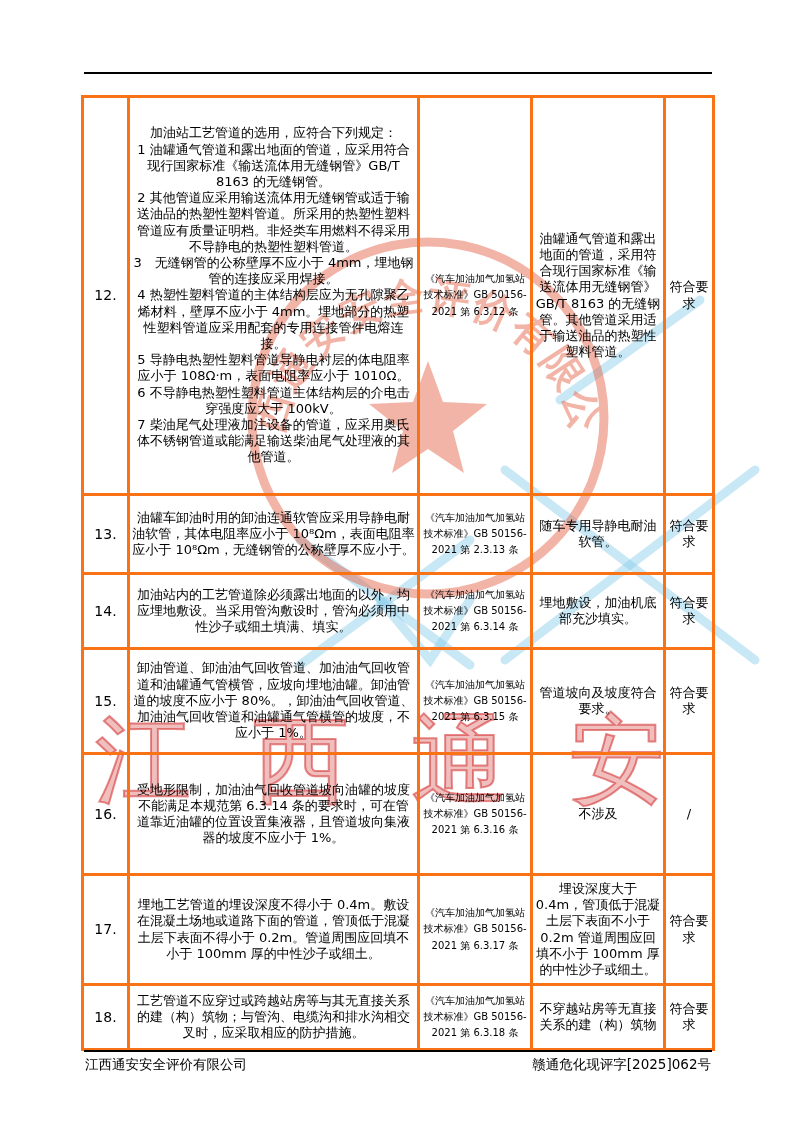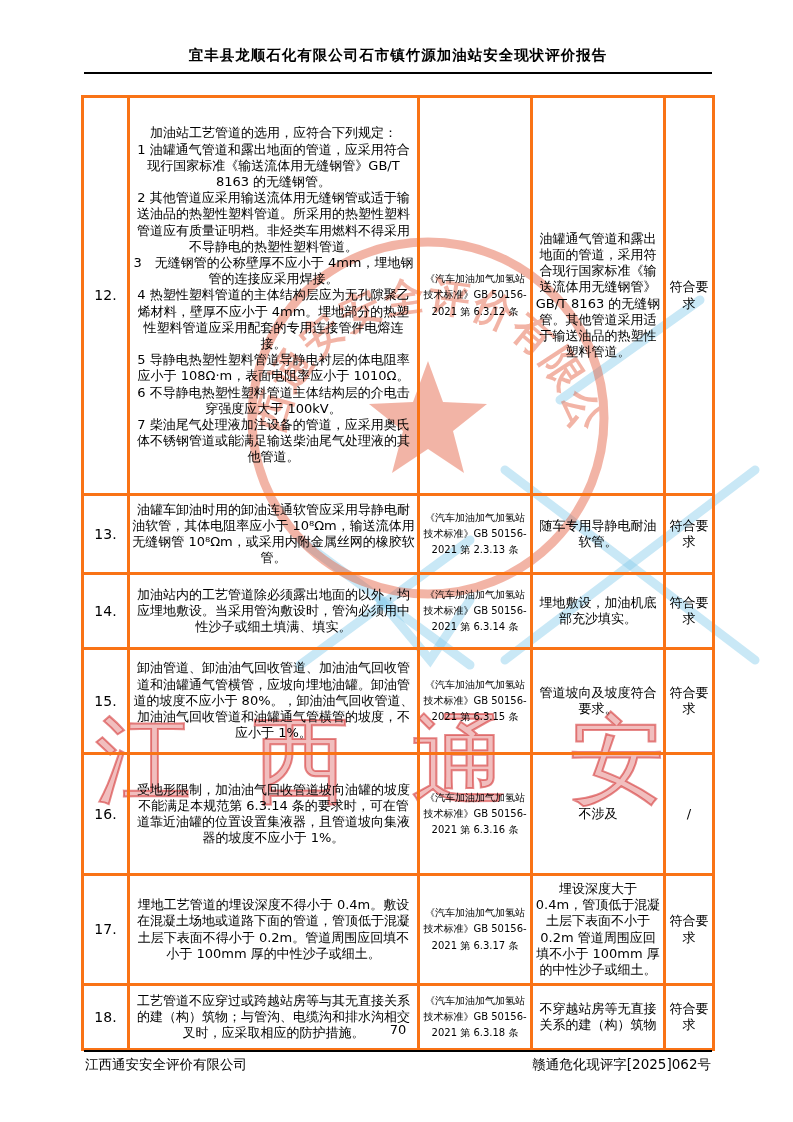--- a/index.html
+++ b/index.html
@@ -79,21 +79,20 @@
     </defs>
     <circle cx="200" cy="200" r="176" fill="none" stroke="#e45b3c" stroke-width="9"></circle>
     <polygon fill="#e45b3c" points="200,143 215,184 259,186 225,213 236,255 200,231 164,255 175,213 141,186 185,184"></polygon>
     <text font-size="40" fill="#e45b3c" font-weight="bold" letter-spacing="2">
       <textPath href="#sealArc" startOffset="50%" text-anchor="middle">江西通安安全评价有限公司</textPath>
     </text>
   </svg>
 
   <div class="wm wm-redtext">江西通安</div>
 
-  <div class="doc-title">宜丰县龙顺石化有限公司石市镇竹源加油站安全现状评价报告</div>
   <div class="title-rule"></div>
 
   <table class="review">
     <colgroup>
         <col style="width:46px">
         <col style="width:290px">
         <col style="width:113px">
         <col style="width:133px">
         <col style="width:49px">
       </colgroup>
@@ -107,21 +106,21 @@
 4 热塑性塑料管道的主体结构层应为无孔隙聚乙烯材料，壁厚不应小于 4mm。埋地部分的热塑性塑料管道应采用配套的专用连接管件电熔连接。
 5 导静电热塑性塑料管道导静电衬层的体电阻率应小于 108Ω·m，表面电阻率应小于 1010Ω。
 6 不导静电热塑性塑料管道主体结构层的介电击穿强度应大于 100kV。
 7 柴油尾气处理液加注设备的管道，应采用奥氏体不锈钢管道或能满足输送柴油尾气处理液的其他管道。</td>
         <td class="c-standard">《汽车加油加气加氢站技术标准》GB 50156-2021 第 6.3.12 条</td>
         <td class="c-eval">油罐通气管道和露出地面的管道，采用符合现行国家标准《输送流体用无缝钢管》GB/T 8163 的无缝钢管。其他管道采用适于输送油品的热塑性塑料管道。</td>
         <td class="c-concl">符合要求</td>
       </tr>
       <tr class="r13">
         <td class="c-no">13.</td>
-        <td class="c-content">油罐车卸油时用的卸油连通软管应采用导静电耐油软管，其体电阻率应小于 10⁸Ωm，输送流体用无缝钢管 10⁸Ωm，或采用内附金属丝网的橡胶软管。</td>
+        <td class="c-content">油罐车卸油时用的卸油连通软管应采用导静电耐油软管，其体电阻率应小于 10⁸Ωm，表面电阻率应小于 10⁸Ωm，无缝钢管的公称壁厚不应小于。</td>
         <td class="c-standard">《汽车加油加气加氢站技术标准》GB 50156-2021 第 2.3.13 条</td>
         <td class="c-eval">随车专用导静电耐油软管。</td>
         <td class="c-concl">符合要求</td>
       </tr>
       <tr class="r14">
         <td class="c-no">14.</td>
         <td class="c-content">加油站内的工艺管道除必须露出地面的以外，均应埋地敷设。当采用管沟敷设时，管沟必须用中性沙子或细土填满、填实。</td>
         <td class="c-standard">《汽车加油加气加氢站技术标准》GB 50156-2021 第 6.3.14 条</td>
         <td class="c-eval">埋地敷设，加油机底部充沙填实。</td>
         <td class="c-concl">符合要求</td>
@@ -150,18 +149,17 @@
       <tr class="r18">
         <td class="c-no">18.</td>
         <td class="c-content">工艺管道不应穿过或跨越站房等与其无直接关系的建（构）筑物；与管沟、电缆沟和排水沟相交叉时，应采取相应的防护措施。</td>
         <td class="c-standard">《汽车加油加气加氢站技术标准》GB 50156-2021 第 6.3.18 条</td>
         <td class="c-eval">不穿越站房等无直接关系的建（构）筑物</td>
         <td class="c-concl">符合要求</td>
       </tr>
     </tbody>
   </table>
 
-  <div class="page-number">70</div>
   <div class="footer-rule"></div>
   <div class="footer-left">江西通安安全评价有限公司</div>
   <div class="footer-right">赣通危化现评字[2025]062号</div>
 
 </div>
 
 </body></html>

